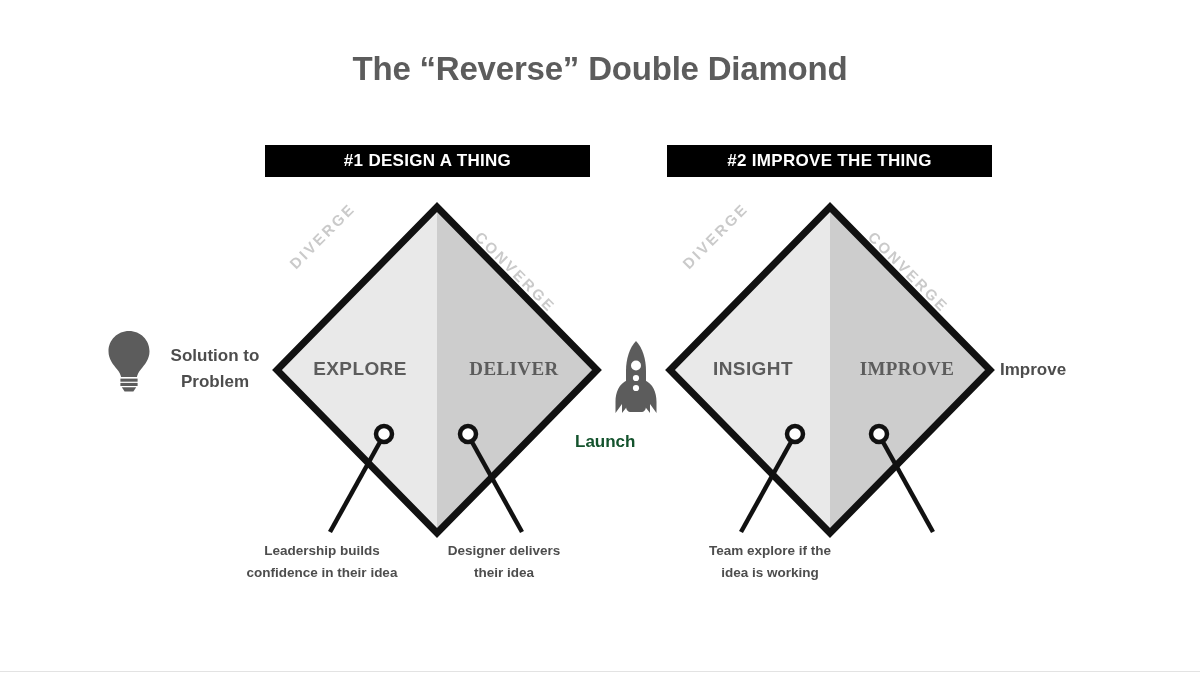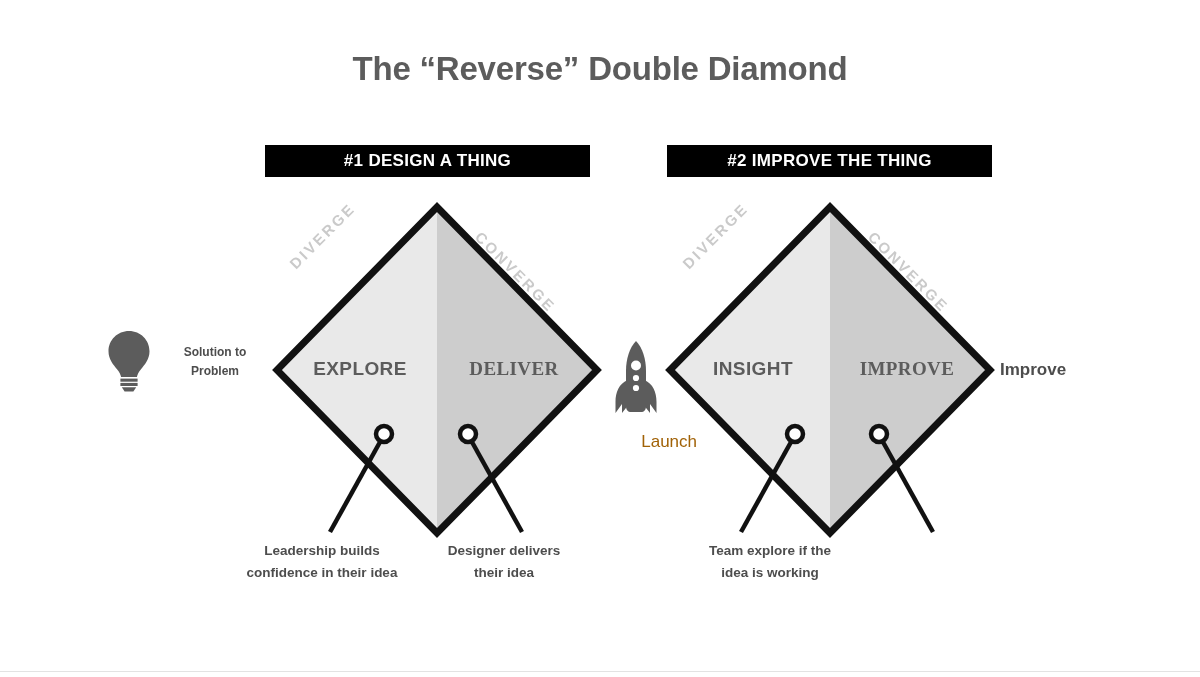--- a/index.html
+++ b/index.html
@@ -124,44 +124,44 @@
     left: 107px;
     top: 330px;
     width: 44px;
     height: 62px;
   }
   #start-label {
     position: absolute;
     left: 156px;
     top: 343px;
     width: 118px;
-    font-size: 12px;
+    font-size: 17px;
     font-weight: 700;
     line-height: 1.55;
     color: #4d4d4d;
     text-align: center;
     white-space: pre-line;
   }
 
   #rocket-icon {
     position: absolute;
     left: 614px;
     top: 340px;
     width: 44px;
     height: 78px;
   }
   #launch-label {
     position: absolute;
     left: 575px;
     top: 432px;
     width: 122px;
-    text-align: right;
-    font-size: 17px;
-    font-weight: 400;
-    color: #a16207;
+    text-align: left;
+    font-size: 17px;
+    font-weight: 700;
+    color: #14532d;
     white-space: nowrap;
   }
 
   #end-label {
     position: absolute;
     left: 1000px;
     top: 360px;
     font-size: 17px;
     font-weight: 700;
     color: #4d4d4d;

